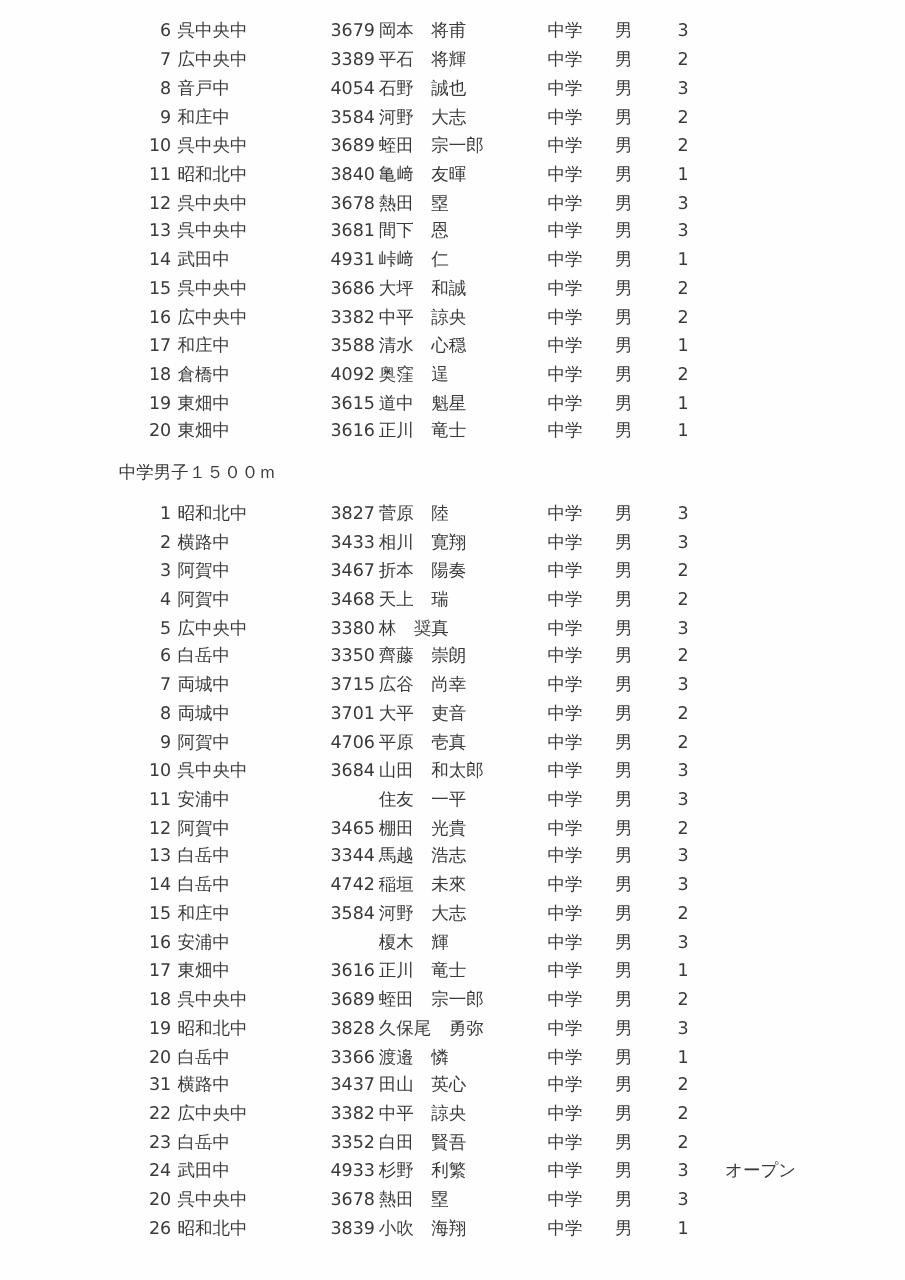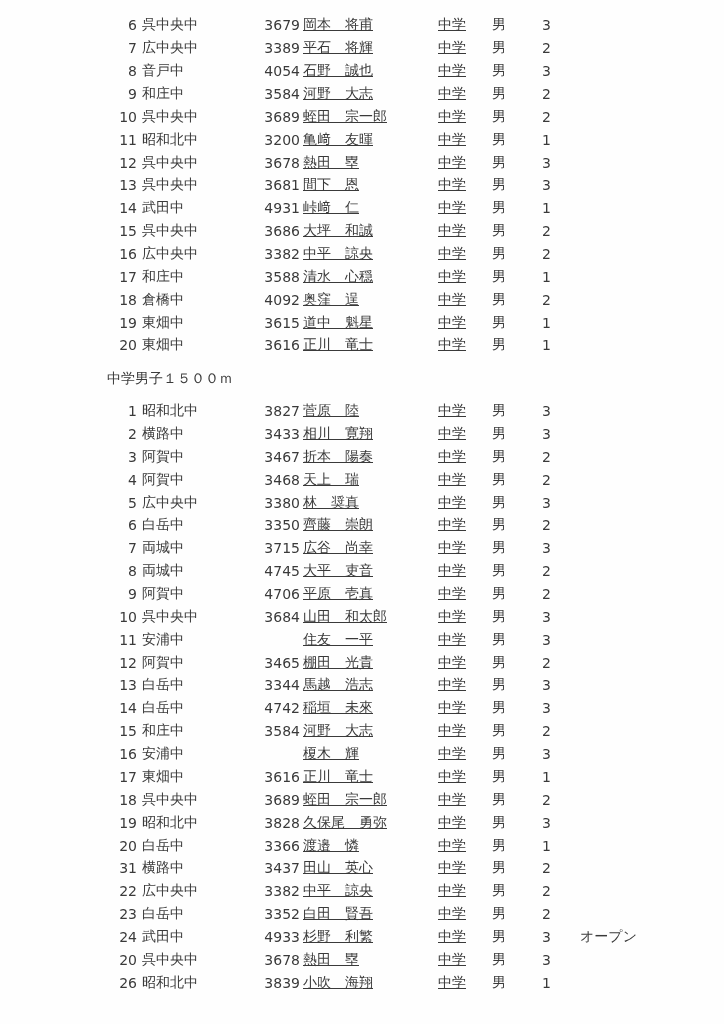--- a/index.html
+++ b/index.html
@@ -23,29 +23,29 @@
   .row {
     display: grid;
     grid-template-columns: 137px 125px 38px 138px 50px 48px 15px 1fr;
     height: 22.86px;
     align-items: center;
   }
   .cell { white-space: pre; overflow: visible; }
   .cell.no       { text-align: right; }
   .cell.school   { padding-left: 5px; }
   .cell.bib      { text-align: right; }
-  .cell.name     { padding-left: 3px; text-decoration: underline; }
-  .cell.category { padding-left: 0; text-decoration: underline; }
+  .cell.name     { padding-left: 3px; }
+  .cell.category { padding-left: 0; }
   .cell.gender   { padding-left: 4px; }
   .cell.grade    { text-align: right; }
   .cell.note     { padding-left: 29px; }
   .section-header {
     height: 22.86px;
     line-height: 22.86px;
-    margin: 10px 12px;
+    margin: 10px 0;
     padding-left: 95px;
     white-space: pre;
   }
 </style>
 </head>
 <body>
 
 <div class="page" style="background: rgb(254, 254, 254); color: rgb(58, 58, 58);">
   <div class="section" id="section-0">
       <div class="row">
@@ -94,21 +94,21 @@
         <div class="cell bib">3689</div>
         <div class="cell name">蛭田　宗一郎</div>
         <div class="cell category">中学</div>
         <div class="cell gender">男</div>
         <div class="cell grade">2</div>
         <div class="cell note"></div>
       </div>
       <div class="row">
         <div class="cell no">11</div>
         <div class="cell school">昭和北中</div>
-        <div class="cell bib">3200</div>
+        <div class="cell bib">3840</div>
         <div class="cell name">亀﨑　友暉</div>
         <div class="cell category">中学</div>
         <div class="cell gender">男</div>
         <div class="cell grade">1</div>
         <div class="cell note"></div>
       </div>
       <div class="row">
         <div class="cell no">12</div>
         <div class="cell school">呉中央中</div>
         <div class="cell bib">3678</div>
@@ -267,21 +267,21 @@
         <div class="cell bib">3715</div>
         <div class="cell name">広谷　尚幸</div>
         <div class="cell category">中学</div>
         <div class="cell gender">男</div>
         <div class="cell grade">3</div>
         <div class="cell note"></div>
       </div>
       <div class="row">
         <div class="cell no">8</div>
         <div class="cell school">両城中</div>
-        <div class="cell bib">4745</div>
+        <div class="cell bib">3701</div>
         <div class="cell name">大平　吏音</div>
         <div class="cell category">中学</div>
         <div class="cell gender">男</div>
         <div class="cell grade">2</div>
         <div class="cell note"></div>
       </div>
       <div class="row">
         <div class="cell no">9</div>
         <div class="cell school">阿賀中</div>
         <div class="cell bib">4706</div>

